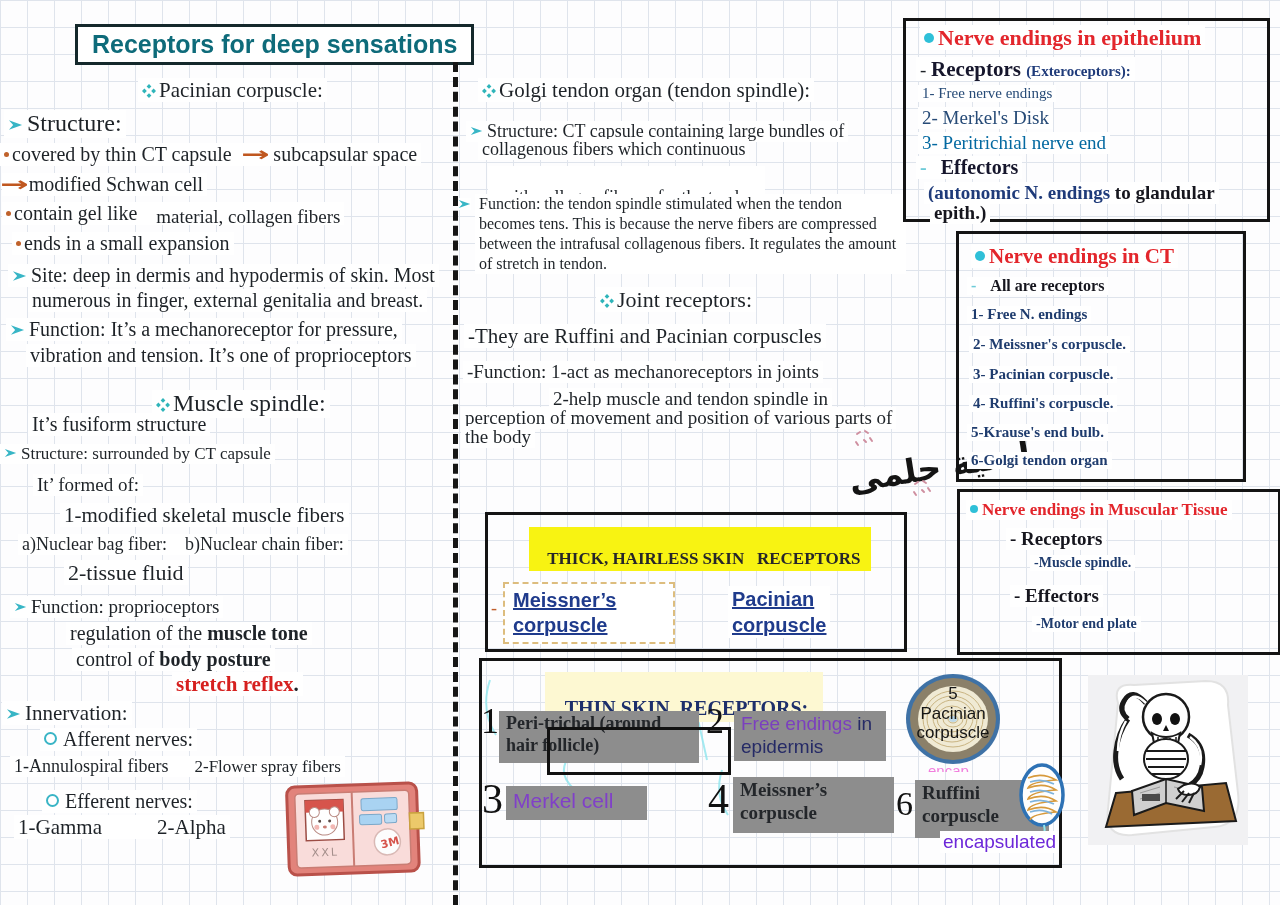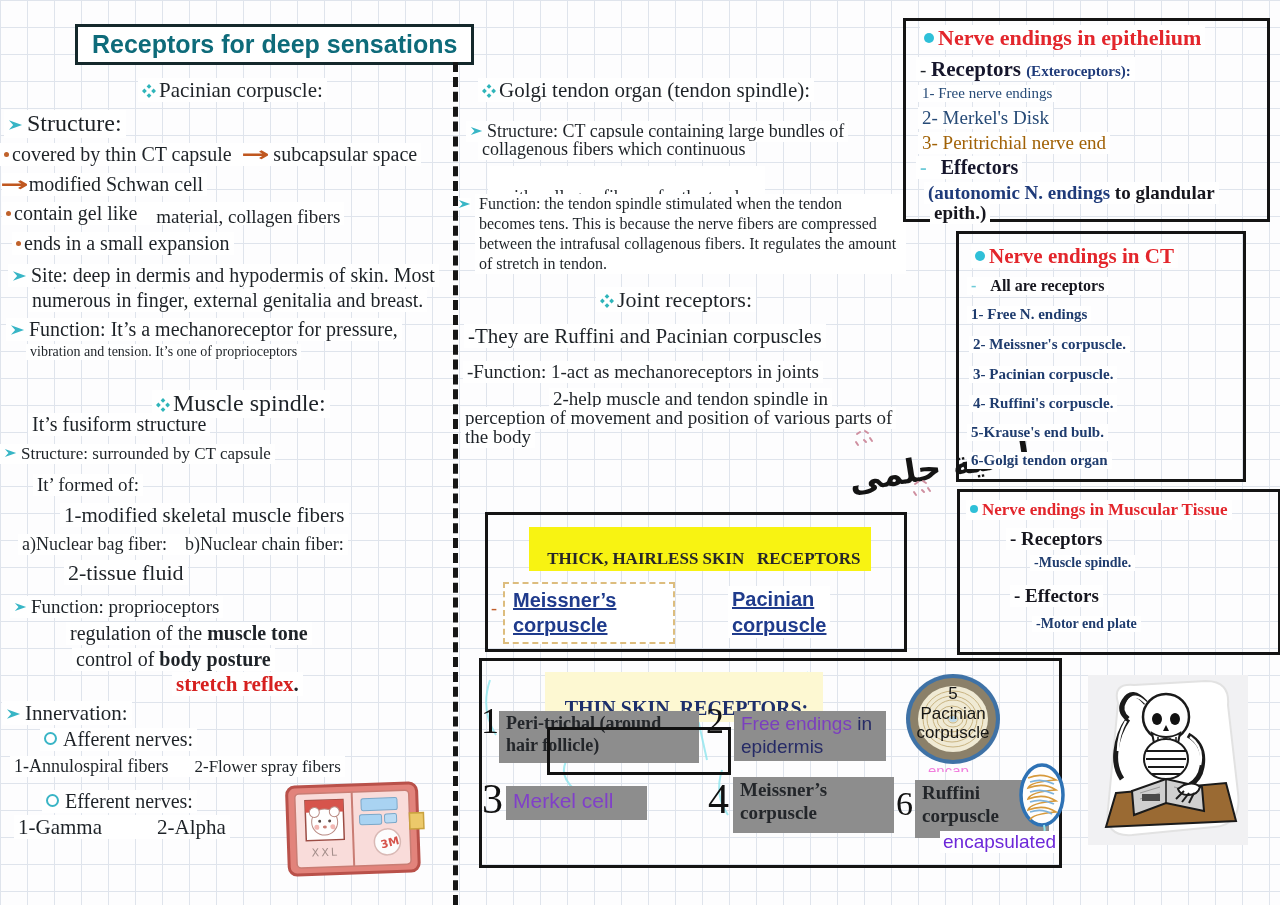--- a/index.html
+++ b/index.html
@@ -81,21 +81,21 @@
 </div>
 <div class="abs w" style="left:28px;top:289px;font-size:20px;">
   <span>numerous in finger, external genitalia and breast. </span>
 </div>
 
 <div class="abs w" style="left:6px;top:318px;font-size:20px;">
   <svg class="arrw" viewBox="0 0 16 12">
       <path fill="#38b6c6" d="M1 1l14 5L1 11l4.5-5z"></path>
     </svg><span>Function: It’s a mechanoreceptor for pressure,</span>
 </div>
-<div class="abs w" style="left:26px;top:344px;font-size:14px;">
+<div class="abs w" style="left:26px;top:344px;font-size:20px;">
   <span>vibration and tension. It’s one of proprioceptors</span>
 </div>
 
 <div class="abs w" style="left:152px;top:382px;font-size:24px;margin-top:8px;">
   <svg class="dmd" viewBox="0 0 14 14">
       <path fill="#2fb5ba" d="M7 0l2.4 2.4L7 4.8 4.6 2.4zM0 7l2.4-2.4L4.8 7 2.4 9.4zM9.2 7l2.4-2.4L14 7l-2.4 2.4zM7 9.2l2.4 2.4L7 14l-2.4-2.4z"></path>
     </svg><span>Muscle spindle:</span>
 </div>
 
 <div class="abs w" style="left:28px;top:413px;font-size:20px;">
@@ -366,21 +366,21 @@
   </div>
   <div class="abs w rb-title" style="left:14px;top:4px;">
     <span class="cyandot"></span><span>Nerve endings in epithelium</span>
   </div>
   <div class="abs w" style="left:12px;top:64px;font-size:15px;color:#274b77;">
     <span>1- Free nerve endings</span>
   </div>
   <div class="abs w" style="left:12px;top:86px;font-size:19px;color:#274b77;">
     <span>2- Merkel's Disk</span>
   </div>
-  <div class="abs w" style="left:12px;top:111px;font-size:19px;color:#a16207;">
+  <div class="abs w" style="left:12px;top:111px;font-size:19px;color:#0369a1;">
     <span>3- Peritrichial nerve end</span>
   </div>
   <div class="abs w" style="left:10px;top:135px;font-size:20px;">
     <span class="tealdash">-</span><span style="display:inline-block;width:14px;"></span><span class="b" style="color:#16162c;">Effectors</span>
   </div>
   <div class="abs w b" style="left:18px;top:161px;font-size:19px;">
     <span style="color:#1f3b7a;">(autonomic N. endings </span><span style="color:#16161e;">to glandular</span>
   </div>
   <div class="abs w b" style="left:24px;top:181px;font-size:19px;color:#16161e;">
     <span>epith.)</span>

